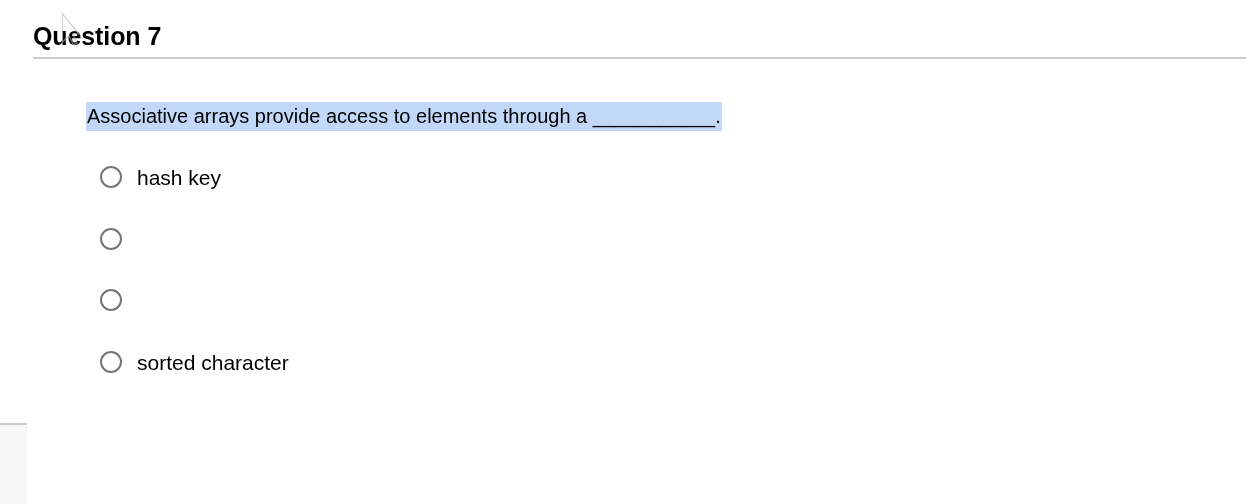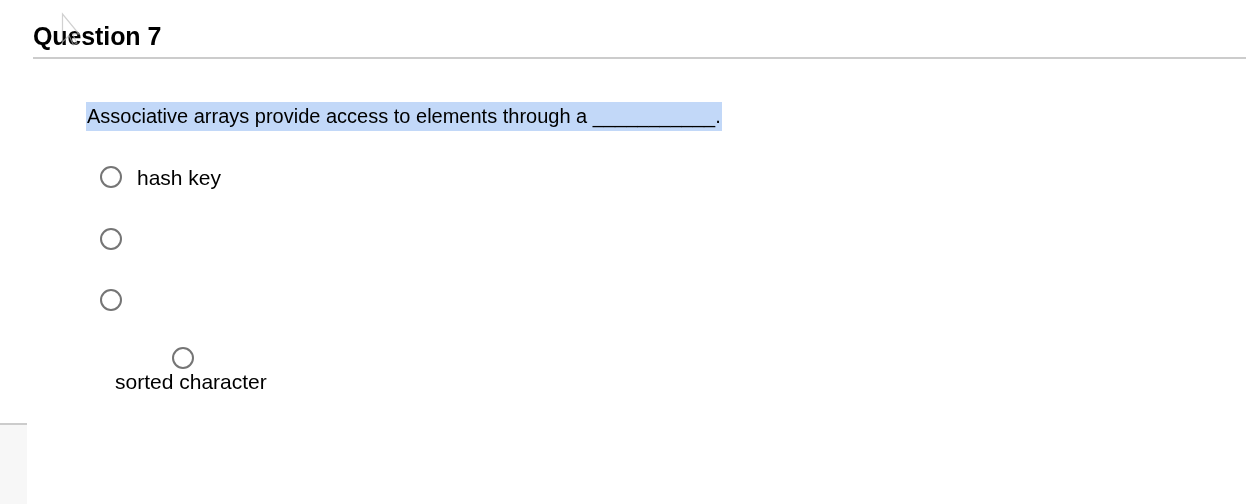--- a/index.html
+++ b/index.html
@@ -92,21 +92,21 @@
   .option-row {
     position: absolute;
     left: 100px;
     height: 30px;
     display: flex;
     align-items: center;
   }
   .option-row[data-index="0"] { top: 4px; }
   .option-row[data-index="1"] { top: 66px; }
   .option-row[data-index="2"] { top: 127px; }
-  .option-row[data-index="3"] { top: 189px; flex-direction: column; }
+  .option-row[data-index="3"] { top: 189px; }
 
   .option-radio {
     width: 18px;
     height: 18px;
     border: 2px solid #757575;
     border-radius: 50%;
     background: #ffffff;
     box-sizing: content-box;
     flex: 0 0 auto;
   }

